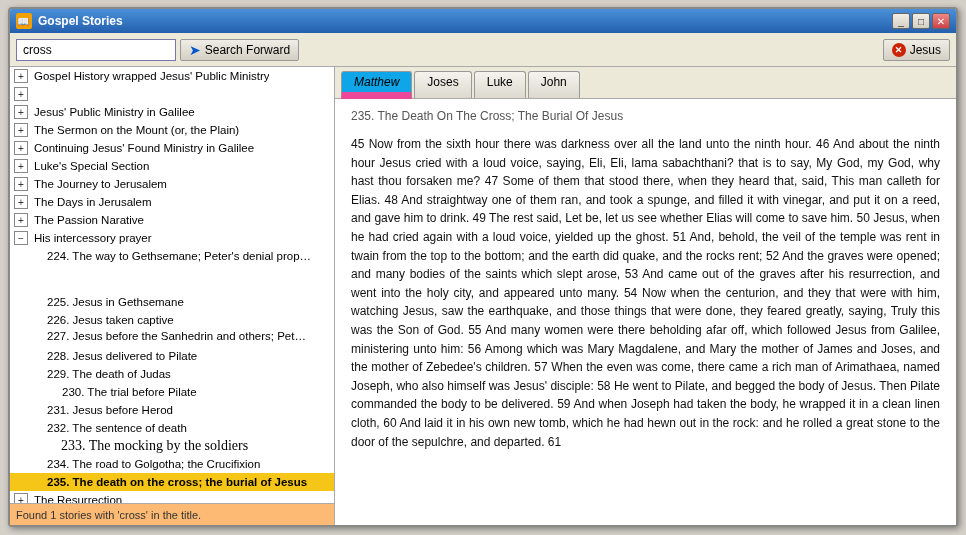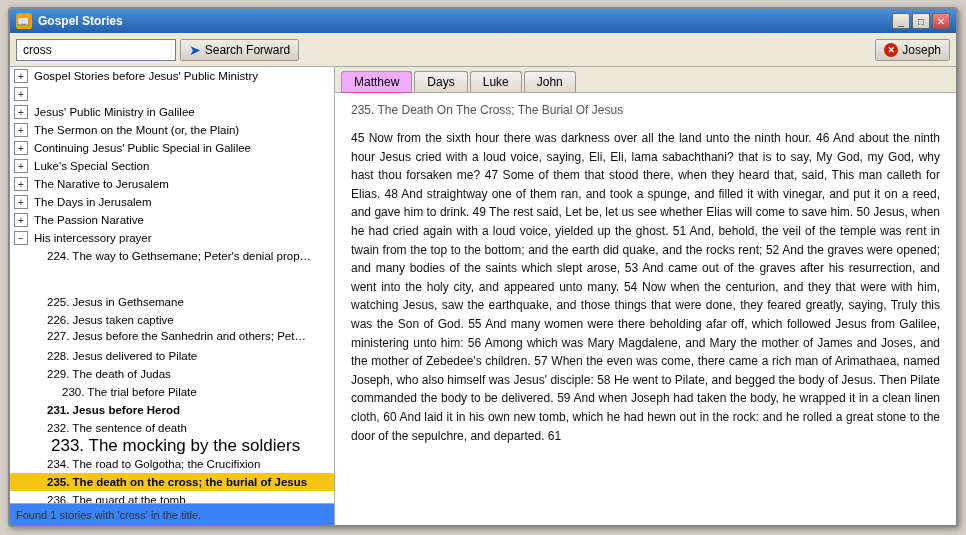--- a/index.html
+++ b/index.html
@@ -158,21 +158,21 @@
       align-items: center;
       justify-content: center;
       font-size: 10px;
       margin-right: 3px;
       flex-shrink: 0;
       color: #333;
       cursor: pointer;
     }
     .status-bar {
       padding: 9px 6px;
-      background: #3b82f6;
+      background: #fdba74;
       border-top: 1px solid #aaa;
       font-size: 11px;
       color: #333;
       height: 22px;
       display: flex;
       align-items: center;
     }
     .right-panel {
       flex: 1;
       display: flex;
@@ -190,24 +190,25 @@
     .tab {
       padding: 3px 12px;
       border: 1px solid #999;
       border-bottom: none;
       background: linear-gradient(to bottom, #f5f3ee, #ddd9ce);
       cursor: pointer;
       border-radius: 3px 3px 0 0;
       font-size: 12px;
     }
     .tab.active {
-      background: #f0abfc;
-      border-bottom: 1px solid #ec4899;
+      background: #0ea5e9;
+      border-bottom: 7px solid #ec4899;
       margin-bottom: -1px;
       z-index: 1;
+      font-style: italic;
     }
     .content-area {
       flex: 1;
       overflow-y: auto;
       overflow-x: hidden;
       padding: 10px 16px;
     }
     .content-area::-webkit-scrollbar { width: 16px; }
     .content-area::-webkit-scrollbar-track { background: #f0ede6; }
     .content-area::-webkit-scrollbar-thumb { background: #b0a898; border: 1px solid #888; }
@@ -245,55 +246,55 @@
   </div>
 
   <div class="toolbar">
     <input class="search-input" type="text" value="cross" style="">
     <button class="search-forward-btn">
       <span class="search-forward-arrow">➤</span>
       <span>Search Forward</span>
     </button>
     <button class="close-btn-toolbar">
       <span class="close-x-icon">✕</span>
-      <span>Joseph</span>
+      <span>Jesus</span>
     </button>
   </div>
 
   <div class="main-area">
 
     <div class="left-panel">
       <div class="tree-area">
 
       <div style="display: flex; align-items: center; padding: 1px 4px; cursor: pointer; white-space: nowrap; overflow: hidden; text-overflow: ellipsis; height: 18px; font-size: 11.5px;">
             <span class="expander">+</span>
-            <span style="overflow: hidden; text-overflow: ellipsis; margin-left: 3px;">Gospel Stories before Jesus' Public Ministry</span>
+            <span style="overflow: hidden; text-overflow: ellipsis; margin-left: 3px;">Gospel History wrapped Jesus' Public Ministry</span>
           </div>
           <div style="display: flex; align-items: center; padding: 1px 4px; cursor: pointer; white-space: nowrap; overflow: hidden; text-overflow: ellipsis; height: 18px; font-size: 11.5px;">
             <span class="expander">+</span>
           </div>
           <div style="display: flex; align-items: center; padding: 1px 4px; cursor: pointer; white-space: nowrap; overflow: hidden; text-overflow: ellipsis; height: 18px; font-size: 11.5px;">
             <span class="expander">+</span>
             <span style="overflow: hidden; text-overflow: ellipsis; margin-left: 3px;">Jesus' Public Ministry in Galilee</span>
           </div>
           <div style="display: flex; align-items: center; padding: 1px 4px; cursor: pointer; white-space: nowrap; overflow: hidden; text-overflow: ellipsis; height: 18px; font-size: 11.5px;">
             <span class="expander">+</span>
             <span style="overflow: hidden; text-overflow: ellipsis; margin-left: 3px;">The Sermon on the Mount (or, the Plain)</span>
           </div>
           <div style="display: flex; align-items: center; padding: 1px 4px; cursor: pointer; white-space: nowrap; overflow: hidden; text-overflow: ellipsis; height: 18px; font-size: 11.5px;">
             <span class="expander">+</span>
-            <span style="overflow: hidden; text-overflow: ellipsis; margin-left: 3px;">Continuing Jesus' Public Special in Galilee</span>
+            <span style="overflow: hidden; text-overflow: ellipsis; margin-left: 3px;">Continuing Jesus' Found Ministry in Galilee</span>
           </div>
           <div style="display: flex; align-items: center; padding: 1px 4px; cursor: pointer; white-space: nowrap; overflow: hidden; text-overflow: ellipsis; height: 18px; font-size: 11.5px;">
             <span class="expander">+</span>
             <span style="overflow: hidden; text-overflow: ellipsis; margin-left: 3px;">Luke's Special Section</span>
           </div>
           <div style="display: flex; align-items: center; padding: 1px 4px; cursor: pointer; white-space: nowrap; overflow: hidden; text-overflow: ellipsis; height: 18px; font-size: 11.5px;">
             <span class="expander">+</span>
-            <span style="overflow: hidden; text-overflow: ellipsis; margin-left: 3px;">The Narative to Jerusalem</span>
+            <span style="overflow: hidden; text-overflow: ellipsis; margin-left: 3px;">The Journey to Jerusalem</span>
           </div>
           <div style="display: flex; align-items: center; padding: 1px 4px; cursor: pointer; white-space: nowrap; overflow: hidden; text-overflow: ellipsis; height: 18px; font-size: 11.5px;">
             <span class="expander">+</span>
             <span style="overflow: hidden; text-overflow: ellipsis; margin-left: 3px;">The Days in Jerusalem</span>
           </div>
           <div style="display: flex; align-items: center; padding: 1px 4px; cursor: pointer; white-space: nowrap; overflow: hidden; text-overflow: ellipsis; height: 18px; font-size: 11.5px;">
             <span class="expander">+</span>
             <span style="overflow: hidden; text-overflow: ellipsis; margin-left: 3px;">The Passion Narative</span>
           </div>
           <div style="display: flex; align-items: center; padding: 1px 4px; cursor: pointer; white-space: nowrap; overflow: hidden; text-overflow: ellipsis; height: 18px; font-size: 11.5px;">
@@ -323,57 +324,53 @@
           <div style="display: flex; align-items: center; padding: 1px 4px 1px 28px; cursor: pointer; white-space: nowrap; overflow: hidden; text-overflow: ellipsis; height: 18px; font-size: 11.5px;">
             <span style="display: inline-block; width: 6px;"></span>
             <span style="overflow: hidden; text-overflow: ellipsis; margin-left: 3px;">229. The death of Judas</span>
           </div>
           <div style="display: flex; align-items: center; padding: 1px 4px 1px 28px; cursor: pointer; white-space: nowrap; overflow: hidden; text-overflow: ellipsis; height: 18px; font-size: 11.5px;">
             <span style="display: inline-block; width: 6px;"></span>
             <span style="overflow: hidden; text-overflow: ellipsis; margin-left: 18px;">230. The trial before Pilate</span>
           </div>
           <div style="display: flex; align-items: center; padding: 1px 4px 1px 28px; cursor: pointer; white-space: nowrap; overflow: hidden; text-overflow: ellipsis; height: 18px; font-size: 11.5px;">
             <span style="display: inline-block; width: 6px;"></span>
-            <span style="overflow: hidden; text-overflow: ellipsis; margin-left: 3px; font-weight: bold;">231. Jesus before Herod</span>
+            <span style="overflow: hidden; text-overflow: ellipsis; margin-left: 3px;">231. Jesus before Herod</span>
           </div>
           <div style="display: flex; align-items: center; padding: 1px 4px 1px 28px; cursor: pointer; white-space: nowrap; overflow: hidden; text-overflow: ellipsis; height: 18px; font-size: 11.5px;">
             <span style="display: inline-block; width: 6px;"></span>
             <span style="overflow: hidden; text-overflow: ellipsis; margin-left: 3px;">232. The sentence of death</span>
           </div>
-          <div style="display: flex; align-items: center; padding: 1px 4px 1px 32px; cursor: pointer; white-space: nowrap; overflow: hidden; text-overflow: ellipsis; height: 18px; font-size: 17px;">
+          <div style="display: flex; align-items: center; padding: 1px 4px 1px 42px; cursor: pointer; white-space: nowrap; overflow: hidden; text-overflow: ellipsis; height: 18px; font-size: 14px; font-family: Liberation Serif, serif;">
             <span style="display: inline-block; width: 6px;"></span>
             <span style="overflow: hidden; text-overflow: ellipsis; margin-left: 3px;">233. The mocking by the soldiers</span>
           </div>
           <div style="display: flex; align-items: center; padding: 1px 4px 1px 28px; cursor: pointer; white-space: nowrap; overflow: hidden; text-overflow: ellipsis; height: 18px; font-size: 11.5px;">
             <span style="display: inline-block; width: 6px;"></span>
             <span style="overflow: hidden; text-overflow: ellipsis; margin-left: 3px;">234. The road to Golgotha; the Crucifixion</span>
           </div>
           <div style="display: flex; align-items: center; padding: 1px 4px 1px 28px; cursor: pointer; white-space: nowrap; overflow: hidden; text-overflow: ellipsis; height: 18px; font-size: 11.5px; background: rgb(245, 197, 24); color: black; font-weight: bold;">
             <span style="display: inline-block; width: 6px;"></span>
             <span style="overflow: hidden; text-overflow: ellipsis; margin-left: 3px;">235. The death on the cross; the burial of Jesus</span>
-          </div>
-          <div style="display: flex; align-items: center; padding: 1px 4px 1px 28px; cursor: pointer; white-space: nowrap; overflow: hidden; text-overflow: ellipsis; height: 18px; font-size: 11.5px;">
-            <span style="display: inline-block; width: 6px;"></span>
-            <span style="overflow: hidden; text-overflow: ellipsis; margin-left: 3px;">236. The guard at the tomb</span>
           </div>
           <div style="display: flex; align-items: center; padding: 1px 4px; cursor: pointer; white-space: nowrap; overflow: hidden; text-overflow: ellipsis; height: 18px; font-size: 11.5px;">
             <span class="expander">+</span>
             <span style="overflow: hidden; text-overflow: ellipsis; margin-left: 3px;">The Resurrection</span>
           </div>
         </div>
       <div class="status-bar">
         <span>Found 1 stories with 'cross' in the title.</span>
       </div>
     </div>
 
     <div class="right-panel">
       <div class="tabs-bar">
 
       <div class="tab active">Matthew</div>
-          <div class="tab">Days</div>
+          <div class="tab">Joses</div>
           <div class="tab">Luke</div>
           <div class="tab">John</div>
         </div>
       <div class="content-area">
         <div class="passage-subtitle">235. The Death On The Cross; The Burial Of Jesus</div>
         <div class="passage-text">45 Now from the sixth hour there was darkness over all the land unto the ninth hour. 46 And about the ninth hour Jesus cried with a loud voice, saying, Eli, Eli, lama sabachthani? that is to say, My God, my God, why hast thou forsaken me? 47 Some of them that stood there, when they heard that, said, This man calleth for Elias. 48 And straightway one of them ran, and took a spunge, and filled it with vinegar, and put it on a reed, and gave him to drink. 49 The rest said, Let be, let us see whether Elias will come to save him. 50 Jesus, when he had cried again with a loud voice, yielded up the ghost. 51 And, behold, the veil of the temple was rent in twain from the top to the bottom; and the earth did quake, and the rocks rent; 52 And the graves were opened; and many bodies of the saints which slept arose, 53 And came out of the graves after his resurrection, and went into the holy city, and appeared unto many. 54 Now when the centurion, and they that were with him, watching Jesus, saw the earthquake, and those things that were done, they feared greatly, saying, Truly this was the Son of God. 55 And many women were there beholding afar off, which followed Jesus from Galilee, ministering unto him: 56 Among which was Mary Magdalene, and Mary the mother of James and Joses, and the mother of Zebedee's children. 57 When the even was come, there came a rich man of Arimathaea, named Joseph, who also himself was Jesus' disciple: 58 He went to Pilate, and begged the body of Jesus. Then Pilate commanded the body to be delivered. 59 And when Joseph had taken the body, he wrapped it in a clean linen cloth, 60 And laid it in his own new tomb, which he had hewn out in the rock: and he rolled a great stone to the door of the sepulchre, and departed. 61</div>
       </div>
     </div>
   </div>
 </div>

